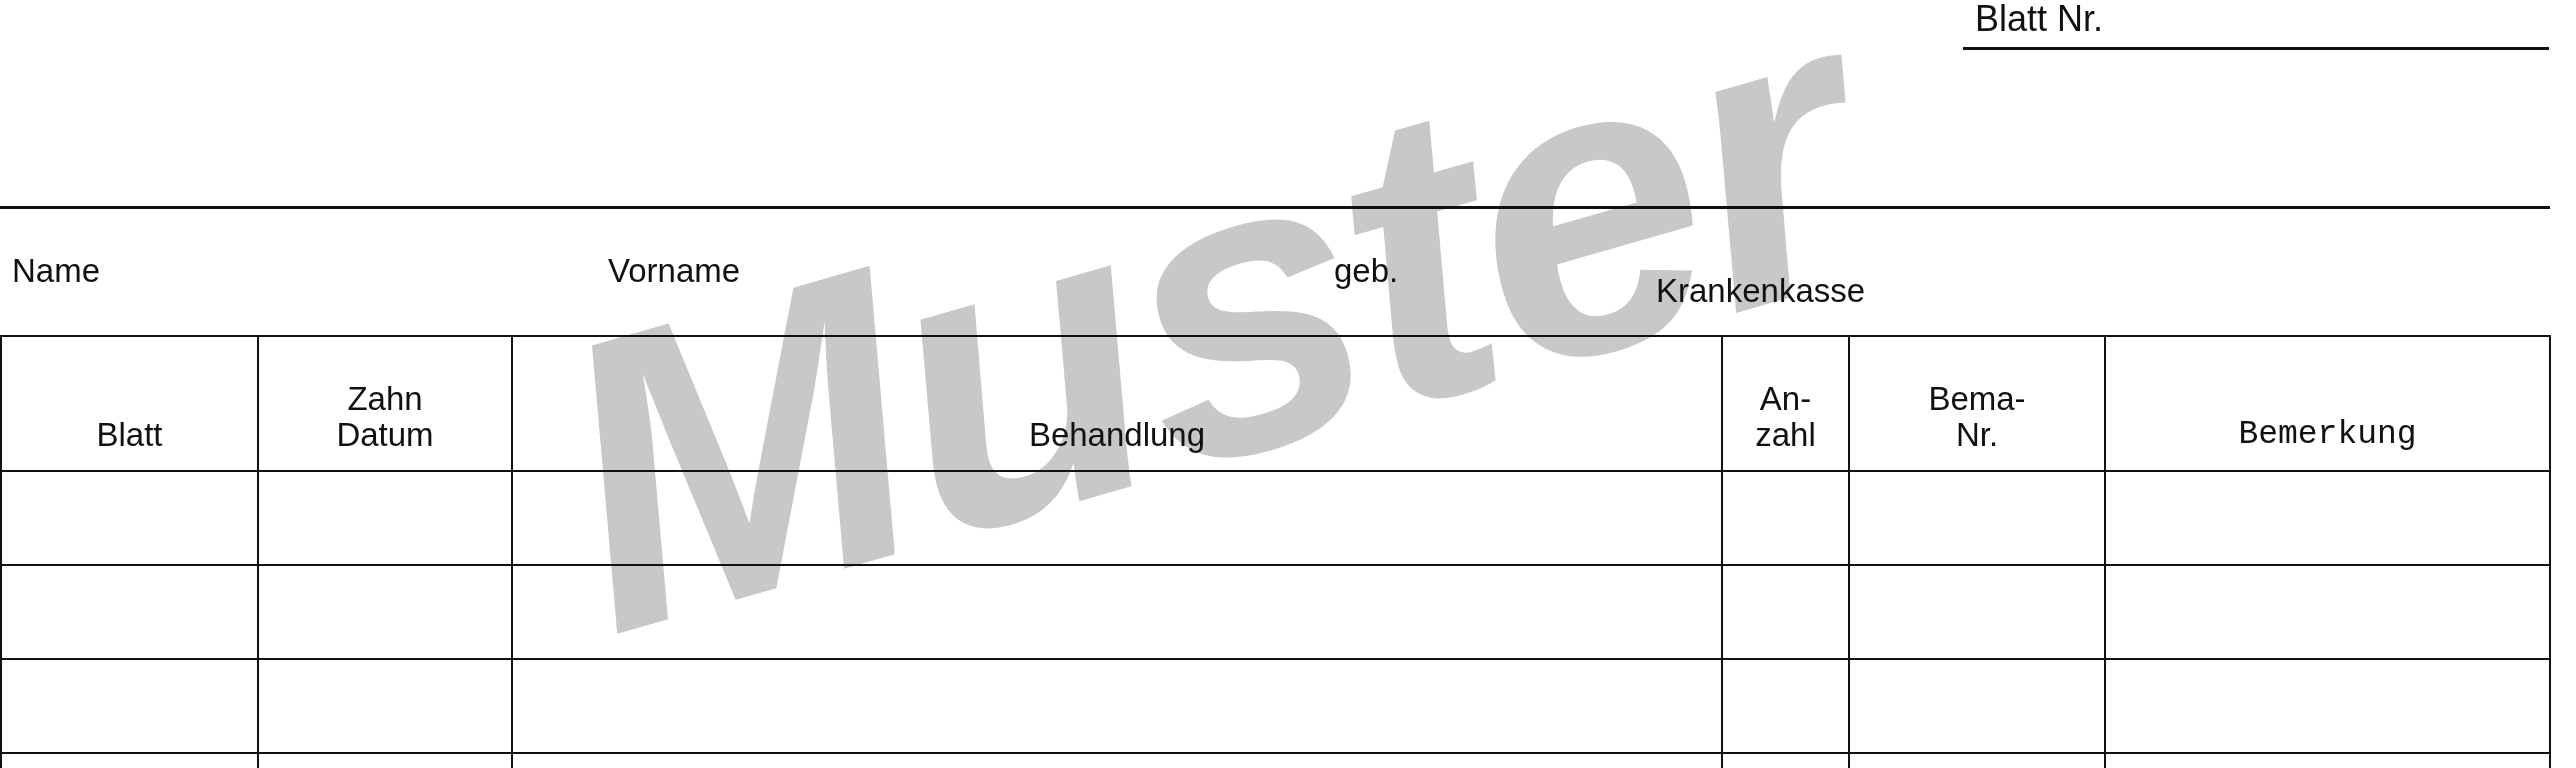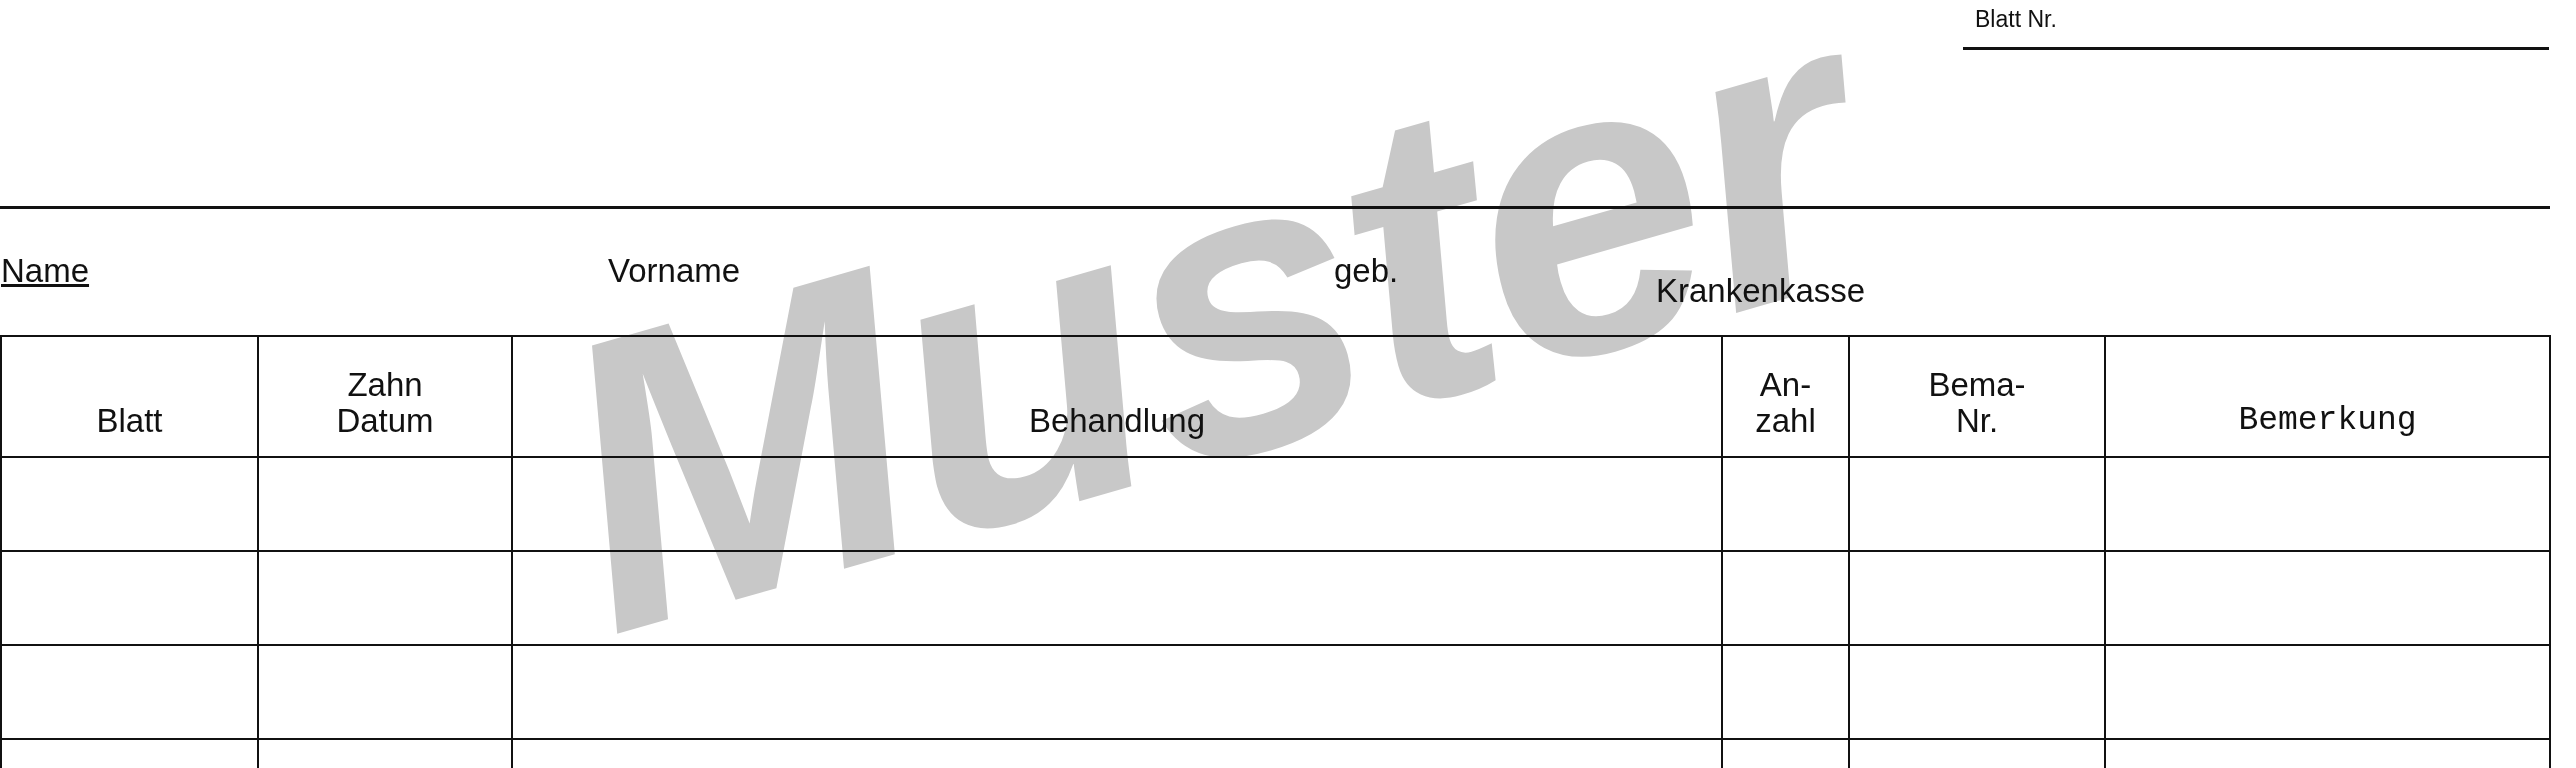--- a/index.html
+++ b/index.html
@@ -32,21 +32,21 @@
       color: #c8c8c8;
       white-space: nowrap;
       z-index: 1;
       pointer-events: none;
     }
 
     
     .blatt-label {
       left: 1975px;
       top: 0px;
-      font-size: 23px;
+      font-size: 36px;
       line-height: 38px;
       z-index: 3;
     }
     .blatt-line {
       left: 1963px;
       top: 47px;
       width: 586px;
       height: 2.9px;
       background: #111;
       z-index: 3;
@@ -80,21 +80,21 @@
       table-layout: fixed;
       z-index: 2;
       background: transparent;
     }
     .form-table th, .form-table td {
       border: 2.9px solid #111;
       padding: 0;
       background: transparent;
     }
     .form-table thead th {
-      height: 121px;
+      height: 135px;
       vertical-align: bottom;
       font-weight: normal;
       font-size: 33px;
       line-height: 36px;
       text-align: center;
       padding-bottom: 17.3px;
       box-sizing: border-box;
     }
     .form-table thead th .hdr-text {
       position: relative;
@@ -122,21 +122,21 @@
 </head>
 <body>
 
 <div class="watermark">Muster</div>
 
 <div class="abs blatt-label">Blatt Nr.</div>
 <div class="abs blatt-line"></div>
 
 <div class="abs full-rule"></div>
 
-<div class="abs field-label" style="left:1px;text-decoration:underline;">Name</div>
+<div class="abs field-label" style="left:12px;">Name</div>
 <div class="abs field-label" style="left:608px;">Vorname</div>
 <div class="abs field-label" style="left:1334px;">geb.</div>
 <div class="abs field-label" style="left:1656px;margin-top:20px;">Krankenkasse</div>
 
 <table class="form-table">
   <colgroup>
     <col style="width:257px">
     <col style="width:254px">
     <col style="width:1210px">
     <col style="width:127px">

